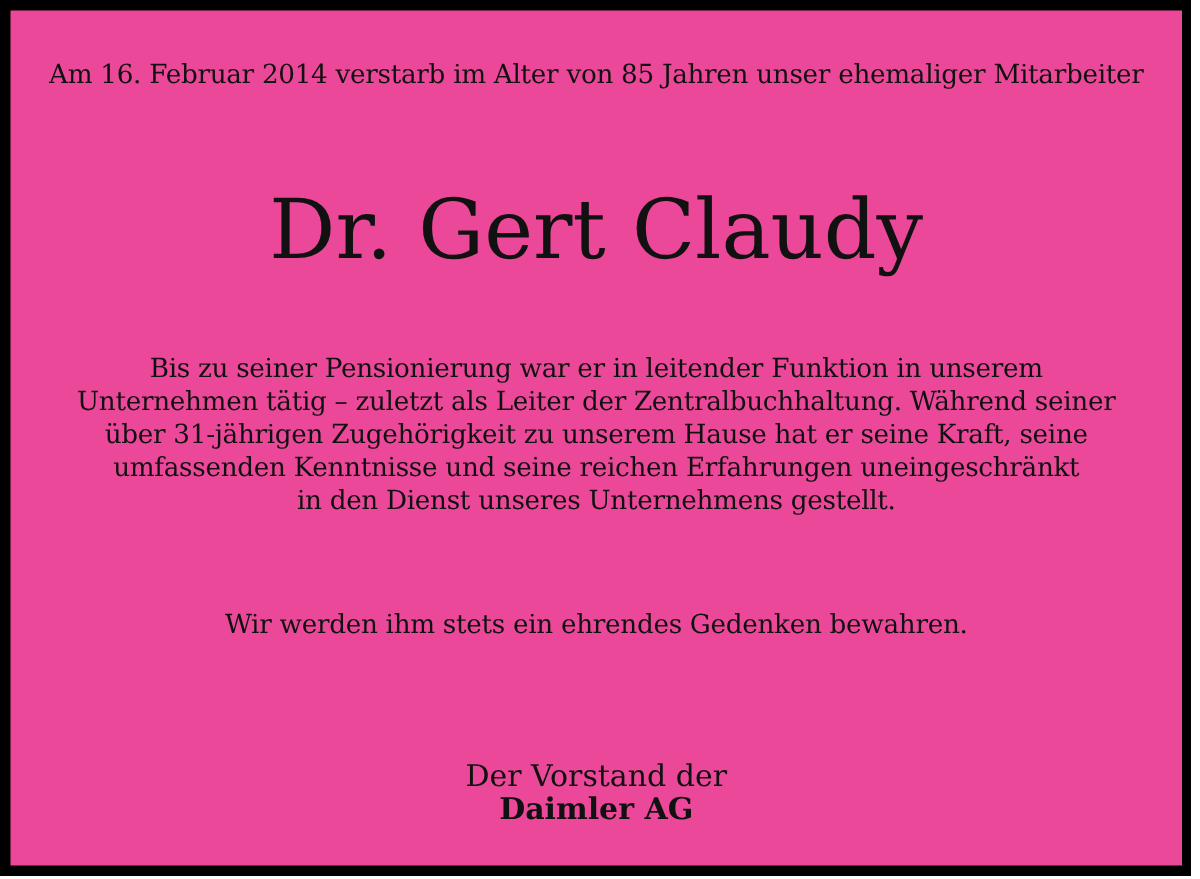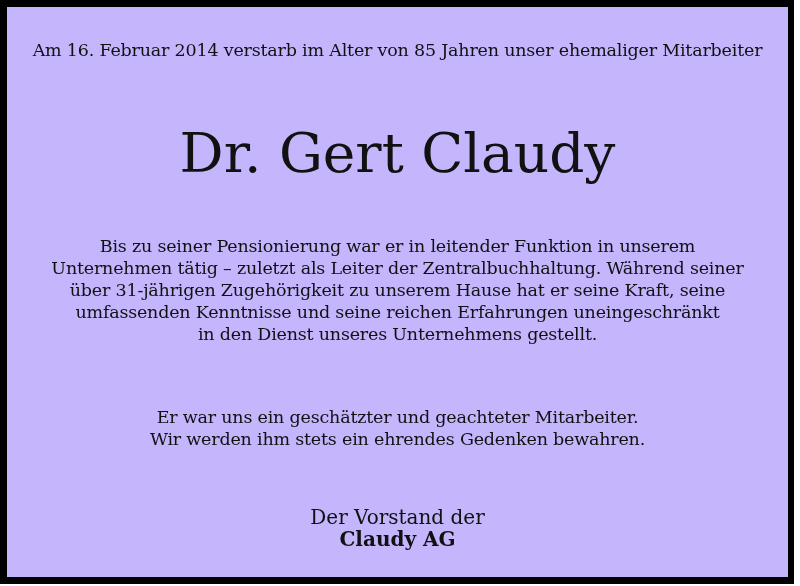--- a/index.html
+++ b/index.html
@@ -17,21 +17,21 @@
     }
     .frame {
       position: absolute;
       left: 0;
       top: 0;
       width: 794px;
       height: 584px;
       box-sizing: border-box;
       border: 7px solid #000000;
       border-right-width: 6px;
-      background: #c4b5fd;
+      background: #ec4899;
     }
     .line {
       position: absolute;
       left: 0;
       width: 100%;
       text-align: center;
       white-space: nowrap;
     }
     .intro {
       top: 33px;
@@ -75,21 +75,20 @@
 
   <div class="line body-text">
     <span class="row">Bis zu seiner Pensionierung war er in leitender Funktion in unserem</span>
     <span class="row">Unternehmen tätig – zuletzt als Leiter der Zentralbuchhaltung. Während seiner</span>
     <span class="row">über 31-jährigen Zugehörigkeit zu unserem Hause hat er seine Kraft, seine</span>
     <span class="row">umfassenden Kenntnisse und seine reichen Erfahrungen uneingeschränkt</span>
     <span class="row">in den Dienst unseres Unternehmens gestellt.</span>
   </div>
 
   <div class="line closing">
-    <span class="row">Er war uns ein geschätzter und geachteter Mitarbeiter.</span>
     <span class="row">Wir werden ihm stets ein ehrendes Gedenken bewahren.</span>
   </div>
 
   <div class="line sign">
     <span class="row">Der Vorstand der</span>
-    <span class="row company">Claudy AG</span>
+    <span class="row company">Daimler AG</span>
   </div>
 </div>
 
 </body></html>

